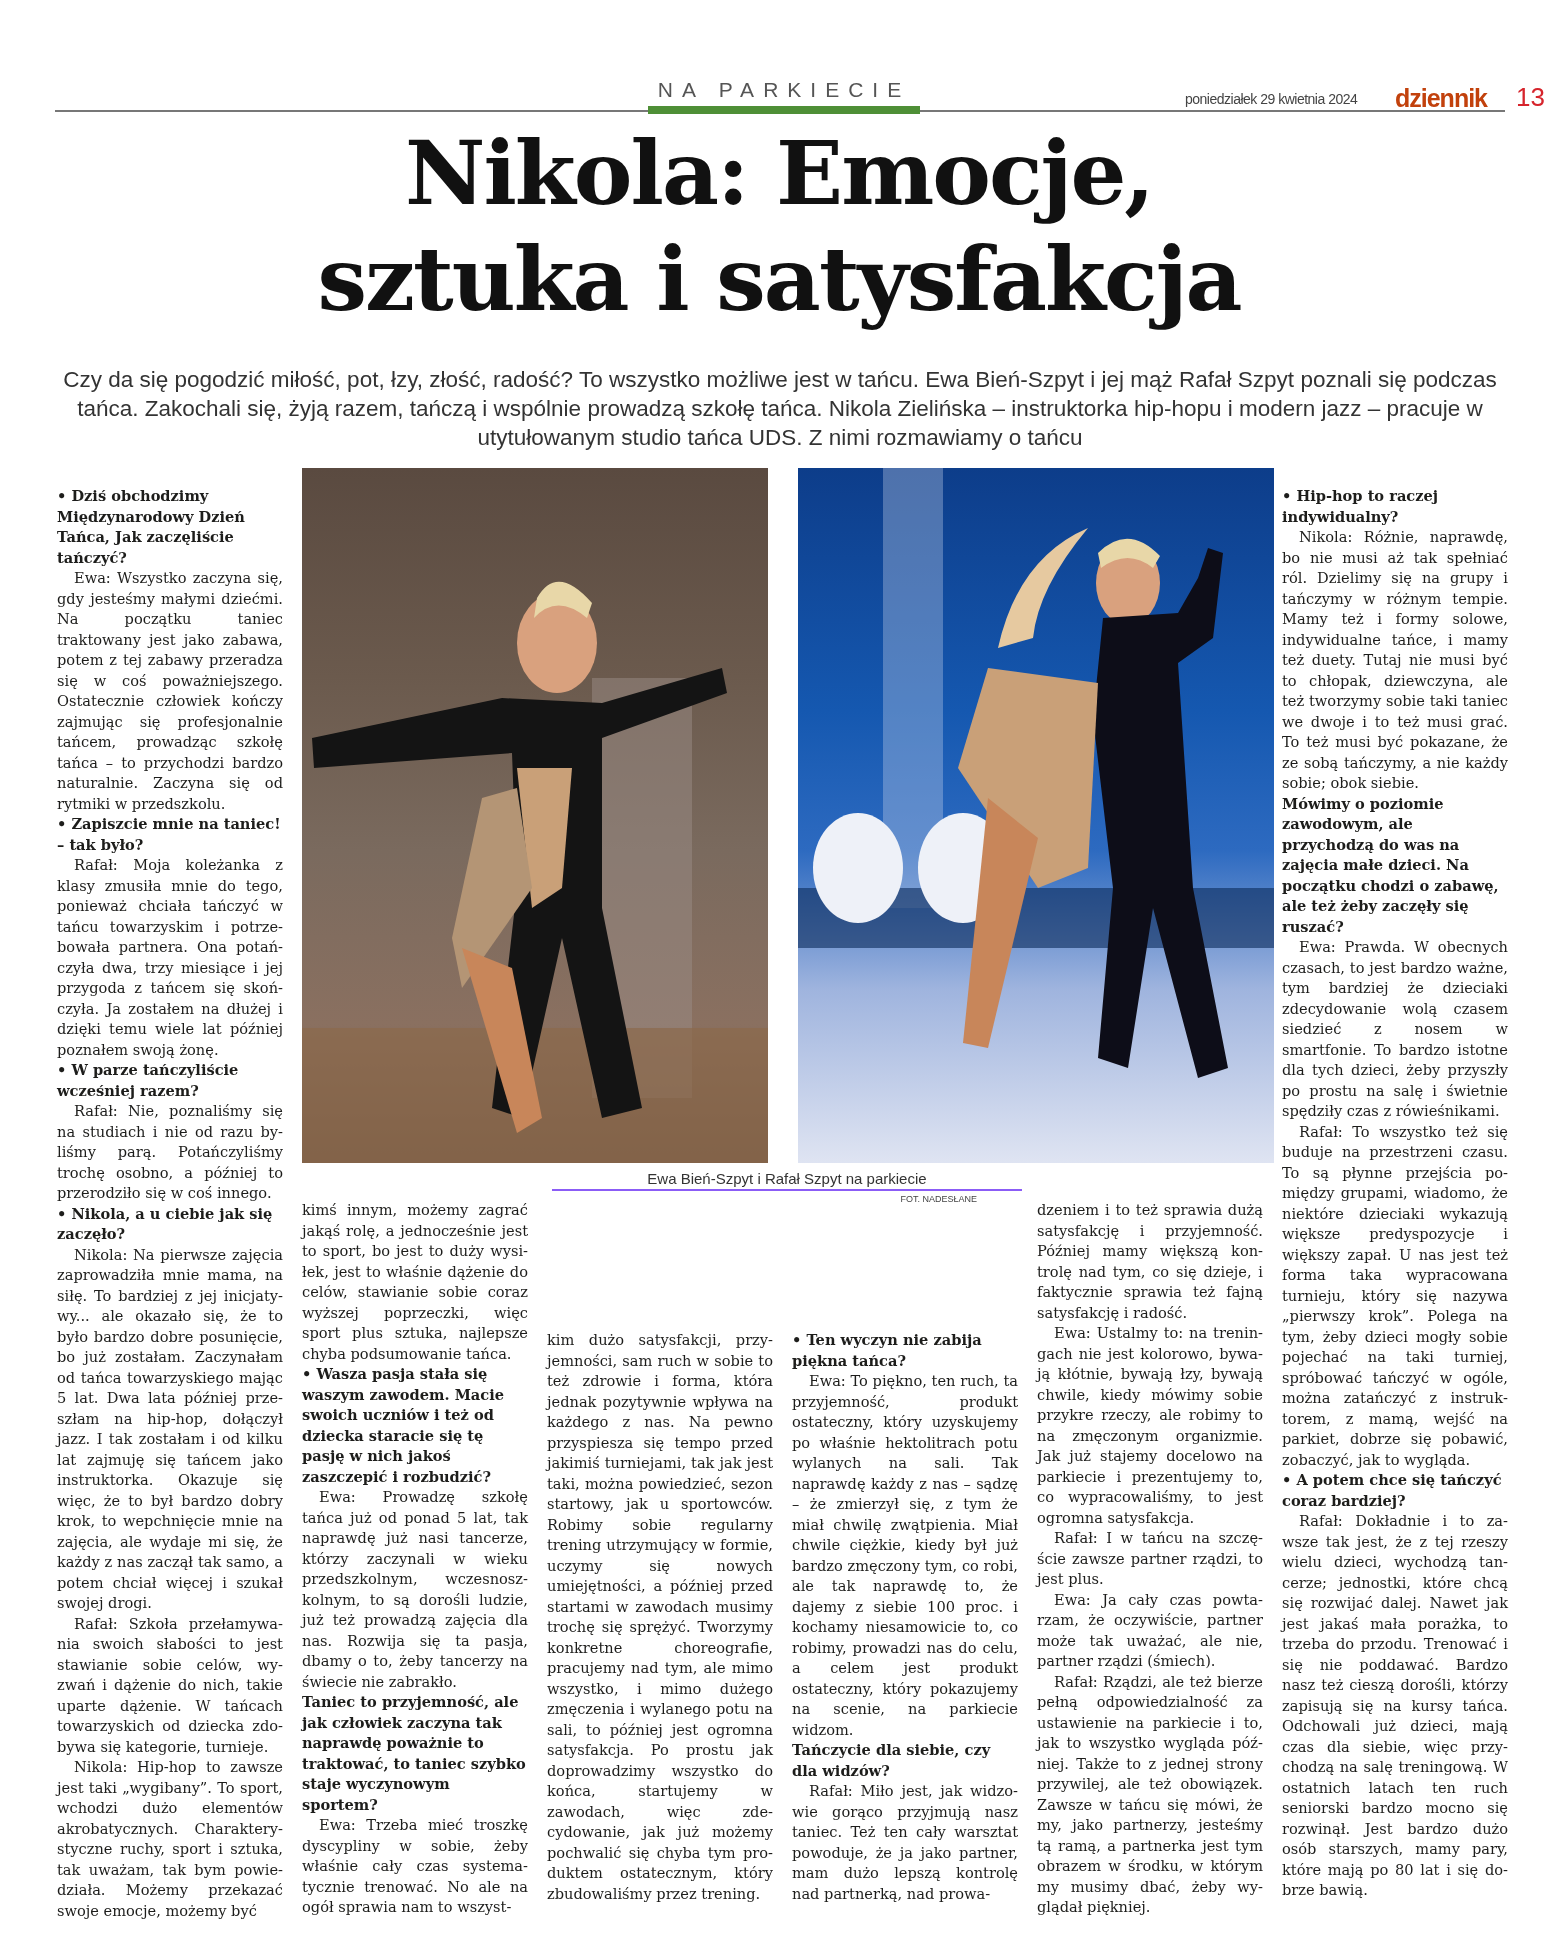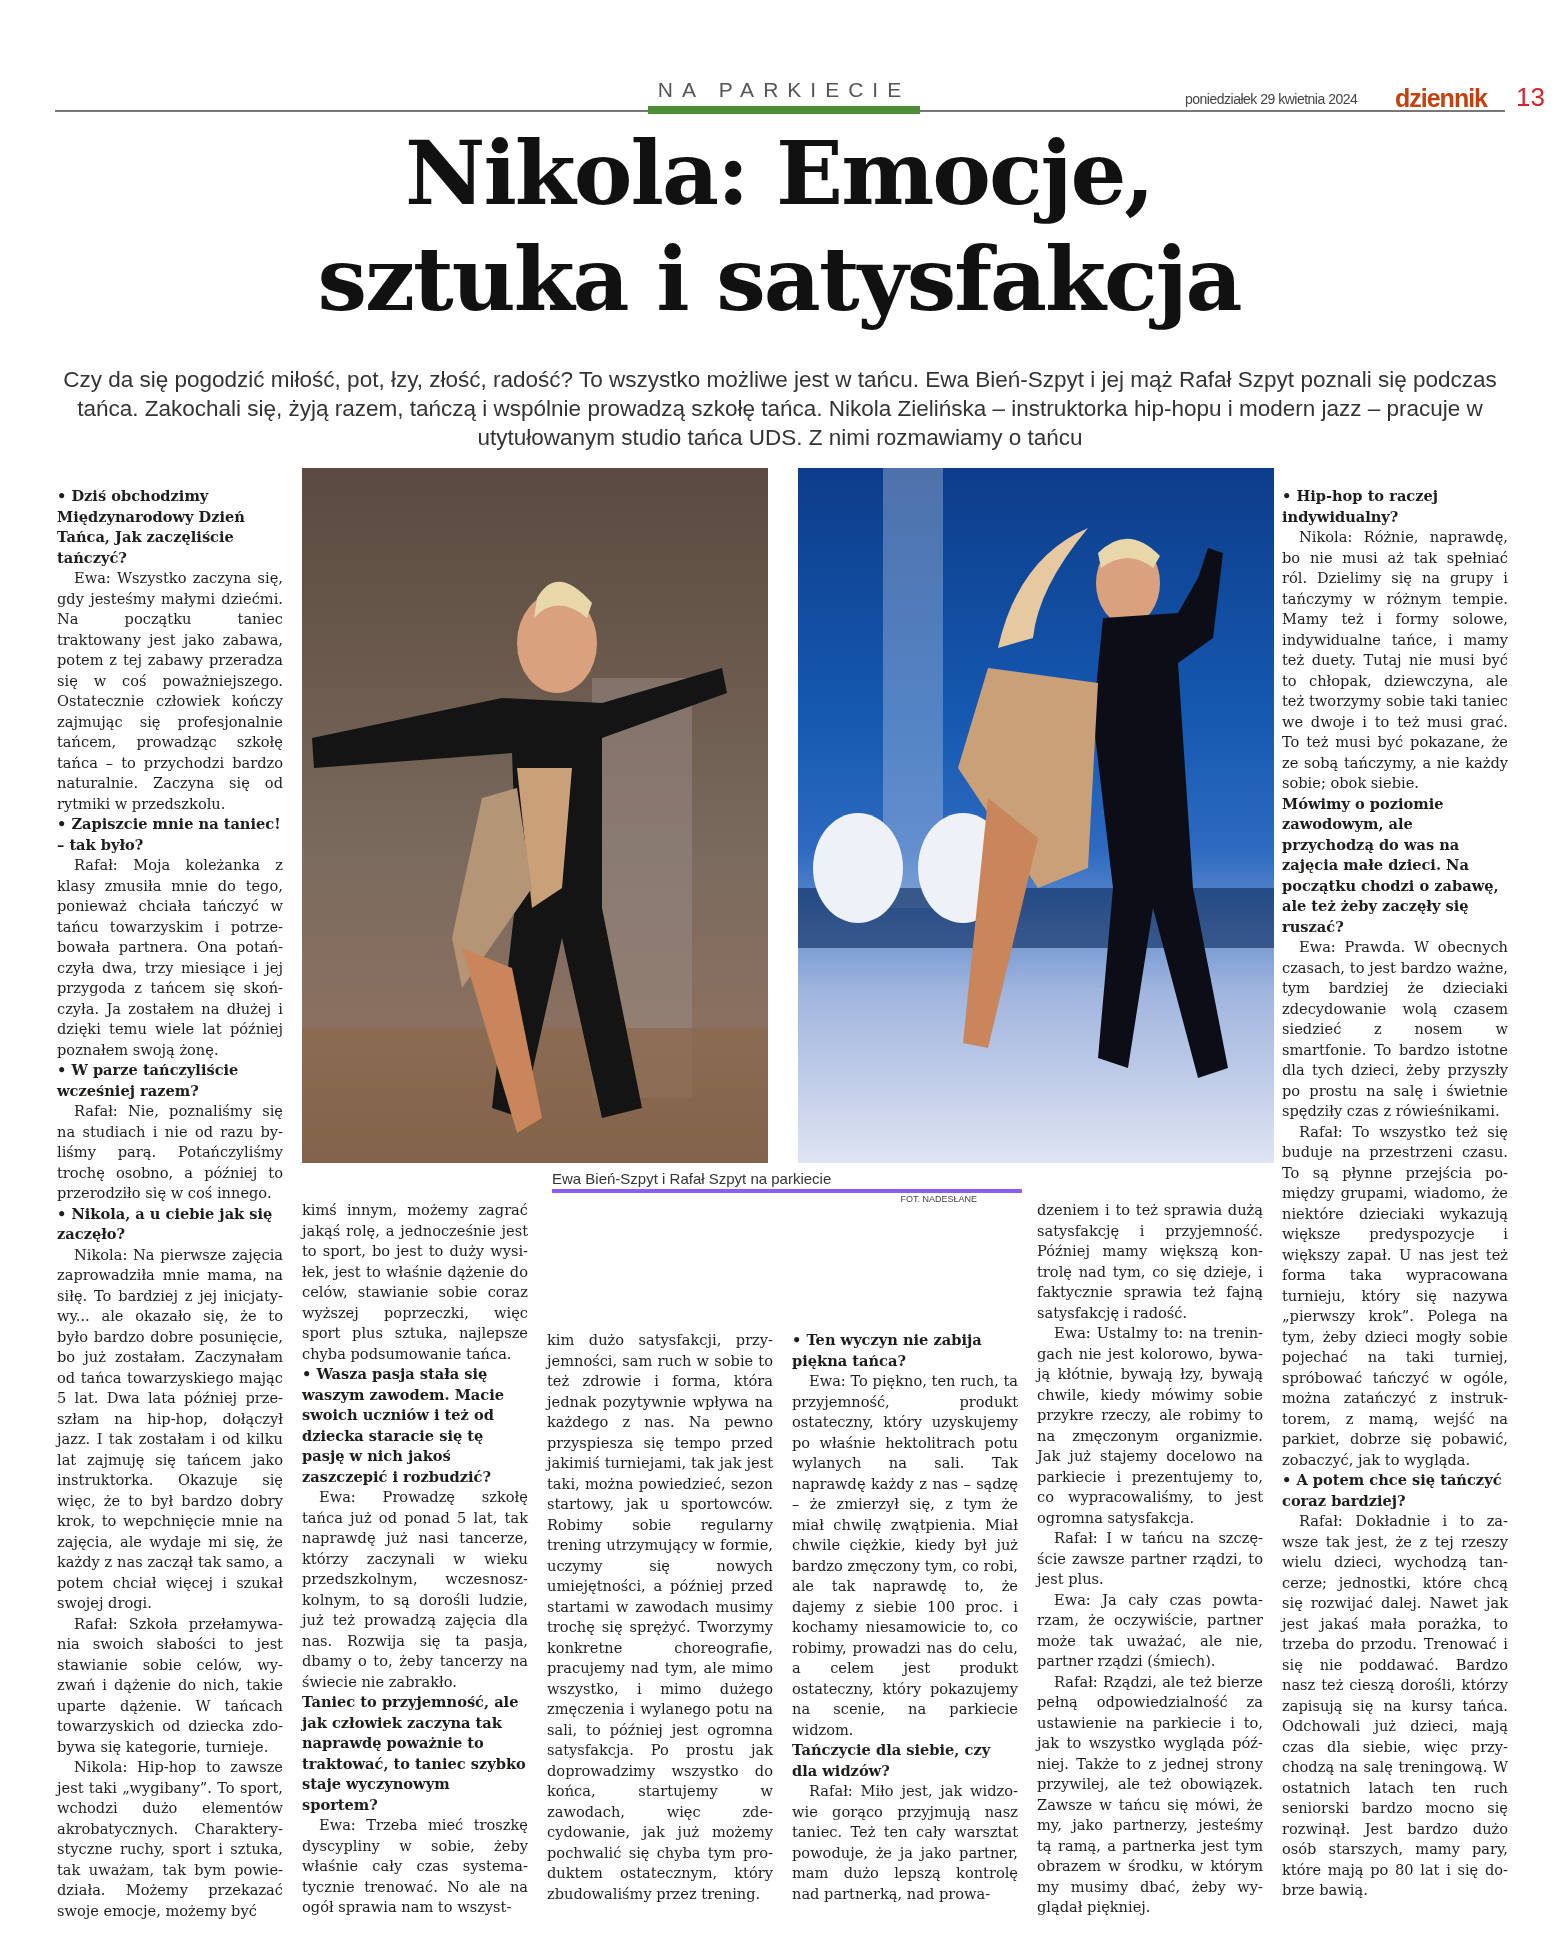--- a/index.html
+++ b/index.html
@@ -39,21 +39,21 @@
   #col6 { left: 1282px; top: 466px; }
 
   
   .photo { position: absolute; overflow: hidden; }
   #photo1 { left: 302px; top: 468px; width: 466px; height: 695px;
     background: linear-gradient(180deg, #5a4a40 0%, #6b5a4d 30%, #7a6a5e 55%, #8a7060 80%, #6e5443 100%); }
   #photo2 { left: 798px; top: 468px; width: 476px; height: 695px;
     background: linear-gradient(180deg, #0d3d8a 0%, #1558b0 35%, #2d6ac0 55%, #9fb4de 75%, #dfe4f2 100%); }
   .caption { position: absolute; left: 552px; top: 1170px; width: 470px;
     font-family: "Liberation Sans", sans-serif; font-size: 15px; color: #333; padding-bottom: 2px;
-    border-bottom: 4px solid #8b5cf6; }
+    border-bottom: 2px solid #8b5cf6; text-align: center; }
   .credit { position: absolute; left: 872px; top: 1194px; width: 105px; text-align: right;
     font-family: "Liberation Sans", sans-serif; font-size: 9px; color: #444; }
 </style>
 </head>
 <body>
 
 <div class="header-rule"></div>
 <div class="section-label">NA PARKIECIE</div>
 <div class="section-bar"></div>
 <div class="header-date">poniedziałek 29 kwietnia 2024</div>

